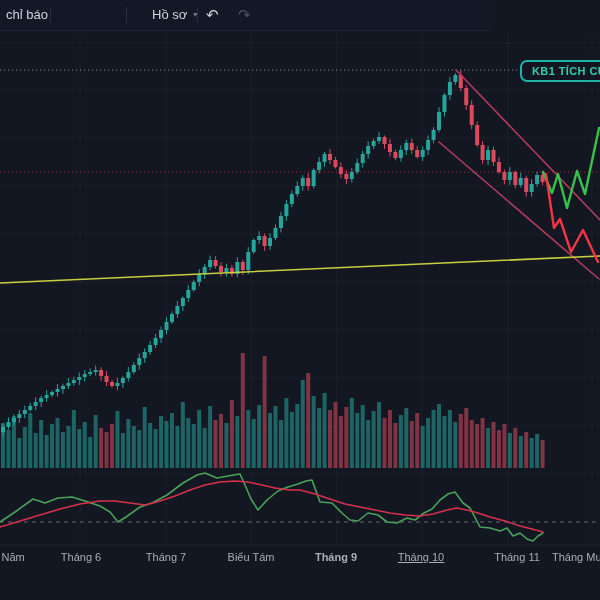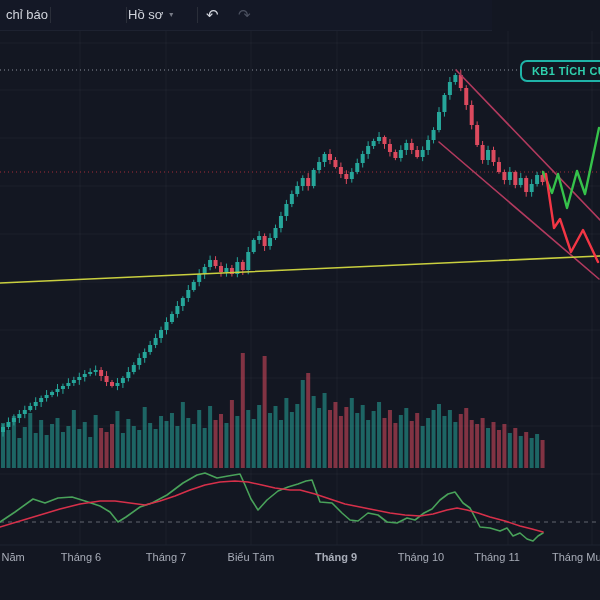--- a/index.html
+++ b/index.html
@@ -387,32 +387,32 @@
       <polyline points="0,283 600,256" fill="none" stroke="#c9cf3f" stroke-width="1.6" stroke-linejoin="round" stroke-linecap="round"></polyline>
       <polyline points="543,172 552,193 558,174 567,208 577,171 585,194 599,128" fill="none" stroke="#36c24b" stroke-width="2.4" stroke-linejoin="round" stroke-linecap="round"></polyline>
       <polyline points="546,174 554,228 560,219 571,252 583,230 598,262" fill="none" stroke="#f23645" stroke-width="2.4" stroke-linejoin="round" stroke-linecap="round"></polyline>
     </g>
 </svg>
 
 <div id="toolbar">
   <span class="tb-item" style="left:6px">chỉ báo</span>
   <span class="tb-sep" style="left:50px"></span>
   <span class="tb-sep" style="left:126px"></span>
-  <span class="tb-item" style="left:128px">
+  <span class="tb-item" style="left:152px">
     <span>Hồ sơ</span><span class="tb-caret">▾</span>
   </span>
   <span class="tb-sep" style="left:197px"></span>
   <span class="tb-item tb-arrow" style="left:206px" id="undo-btn">↶</span>
   <span class="tb-item tb-arrow" style="left:238px" id="redo-btn">↷</span>
 </div>
 
 <div id="kb1-label">KB1 TÍCH CỰC</div>
 
 <div id="time-axis">
     <span class="month-label" style="left: -4px;">Tháng Năm</span>
     <span class="month-label" style="left: 81px; text-align: center;">Tháng 6</span>
     <span class="month-label" style="left: 166px;">Tháng 7</span>
     <span class="month-label" style="left: 251px;">Biểu Tám</span>
     <span class="month-label" style="left: 336px; font-weight: bold;">Tháng 9</span>
-    <span class="month-label" style="left: 421px;">Tháng 10</span>
-    <span class="month-label" style="left: 497px;">Tháng 11</span>
+    <span class="month-label" style="left: 421px; text-decoration: underline;">Tháng 10</span>
+    <span class="month-label" style="left: 517px;">Tháng 11</span>
     <span class="month-label" style="left: 592px;">Tháng Mười Hai</span>
   </div>
 
 </body></html>

